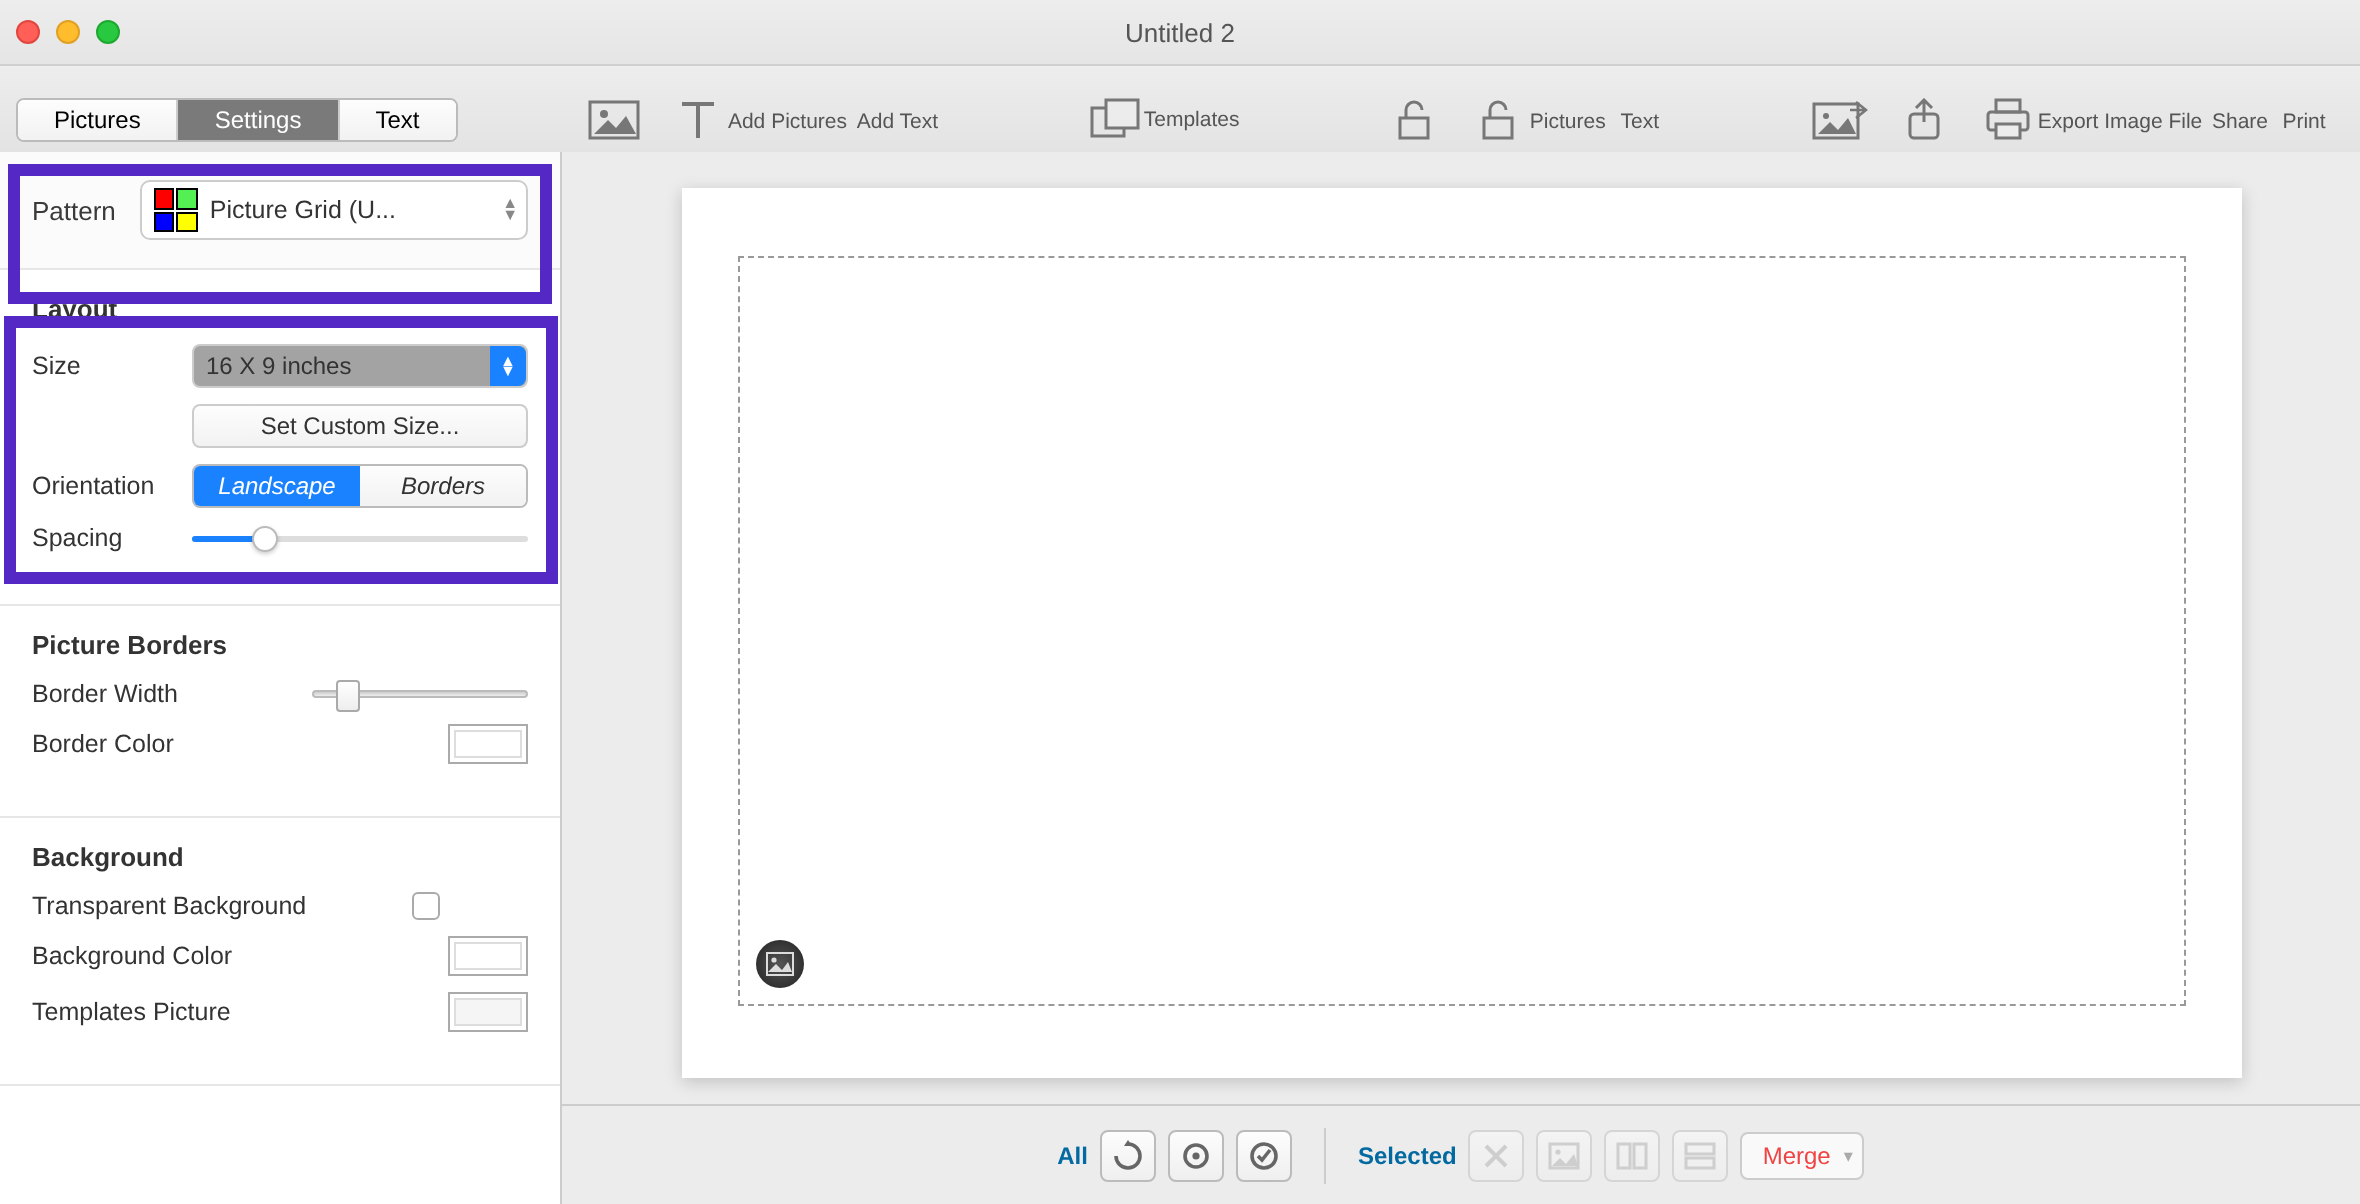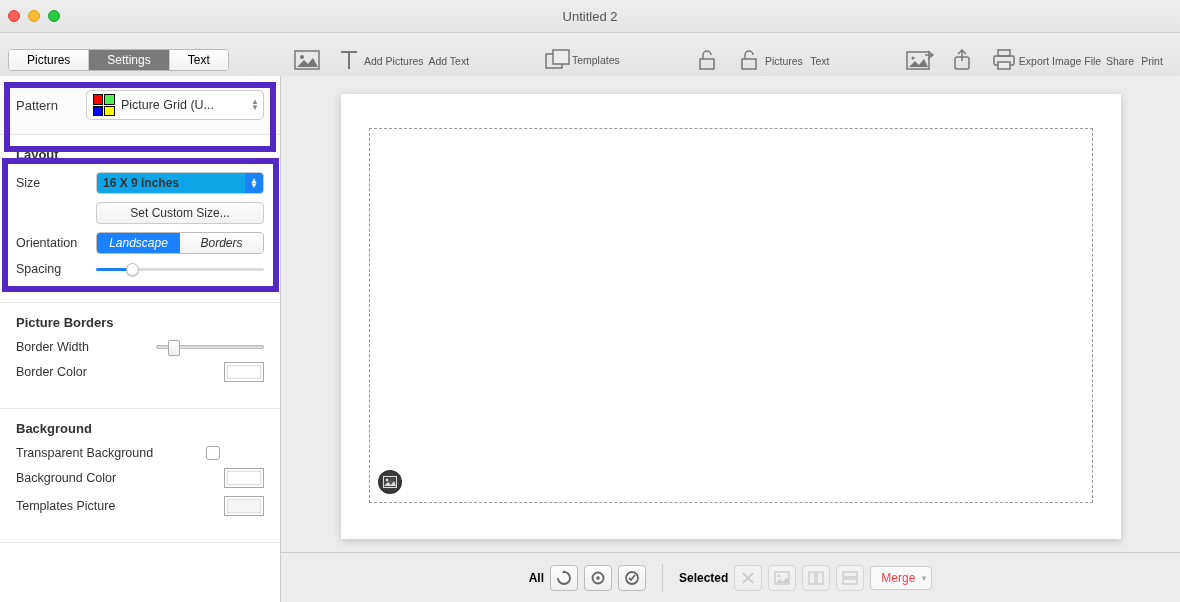--- a/index.html
+++ b/index.html
@@ -29,32 +29,32 @@
 
 .spacer { flex: 1; }
 
 
 .sidebar { position: absolute; left: 0; top: 76px; width: 281px; bottom: 0; background: #fff; border-right: 1px solid #ccc; overflow-y: auto; }
 .sidebar-scroll { padding-bottom: 20px; }
 
 .highlight-box1 { position: absolute; left: 4px; top: 82px; width: 272px; height: 70px; border: 6px solid #5428c4; z-index: 30; pointer-events:none; }
 .highlight-box2 { position: absolute; left: 2px; top: 158px; width: 277px; height: 134px; border: 6px solid #5428c4; z-index: 30; pointer-events:none; }
 
-.pattern-row { padding: 14px 16px; display: flex; align-items: center; gap: 28px; background: #fbfbfb; border-bottom: 1px solid #e6e6e6; }
+.pattern-row { padding: 14px 16px; display: flex; align-items: center; gap: 12px; background: #fbfbfb; border-bottom: 1px solid #e6e6e6; }
 .pattern-label { font-size: 13px; color: #3a3a3a; }
 .pattern-dd { flex: 1; height: 30px; border: 1px solid #ccc; border-radius: 5px; display: flex; align-items: center; padding: 0 6px; gap: 6px; background: #fff; font-size: 12.5px; color: #333; position:relative; }
 .pattern-icon { width: 22px; height: 22px; display:grid; grid-template-columns:1fr 1fr; grid-template-rows:1fr 1fr; gap:1px; }
 .pi-r{background:red;border:1px solid #000;} .pi-g{background:#52f052;border:1px solid #000;} .pi-b{background:blue;border:1px solid #000;} .pi-y{background:yellow;border:1px solid #000;}
 .dd-arrows { position:absolute; right:4px; color:#888; font-size:8px; display:flex; flex-direction:column; line-height:6px;}
 
 .section { padding: 12px 16px 18px; border-bottom: 1px solid #e6e6e6; }
 .section-title { font-size: 13px; font-weight: 600; color: #333; margin-bottom: 10px; }
 .form-row { display: flex; align-items: center; margin-bottom: 8px; font-size: 12.5px; color: #333; }
 .form-row .lbl { width: 80px; }
-.select { flex:1; height:22px; border:1px solid #ccc; border-radius:4px; background:#0ea5e9; font-size:12px; padding:0 6px; display:flex; align-items:center; position:relative;font-weight:bold;}
+.select { flex:1; height:22px; border:1px solid #ccc; border-radius:4px; background:#a3a3a3; font-size:12px; padding:0 6px; display:flex; align-items:center; position:relative;}
 .select .arrow{ position:absolute; right:0; top:0; bottom:0; width:18px; background:#1a82ff; border-radius:0 4px 4px 0; display:flex; align-items:center; justify-content:center; color:#fff; font-size:8px; flex-direction:column; line-height:5px;}
 .btn { flex:1; height:22px; border:1px solid #ccc; border-radius:4px; background:linear-gradient(#fdfdfd,#f2f2f2); font-size:12px; display:flex; align-items:center; justify-content:center; cursor:pointer;}
 .seg2 { display:flex; border:1px solid #bbb; border-radius:4px; overflow:hidden; flex:1; height:22px;font-style:italic;}
 .seg2 .s{ flex:1; display:flex; align-items:center; justify-content:center; font-size:12px; background:linear-gradient(#fdfdfd,#f2f2f2); cursor:pointer;}
 .seg2 .s.active{ background:#1a82ff; color:#fff;}
 .slider-box{flex:1; display:flex; align-items:center; gap:4px;}
 .slider-box .sq{width:14px;height:14px;border:1.5px solid #555;border-radius:2px;}
 .slider-box .sq.big{width:18px;height:18px;border-radius:4px;}
 .slider{ flex:1; height:3px; background:#ddd; border-radius:2px; position:relative;}
 .slider .fill{position:absolute;left:0;top:0;bottom:0;background:#1a82ff;border-radius:2px;}
@@ -66,21 +66,21 @@
 
 
 .canvas-area { position:absolute; left:281px; right:0; top:76px; bottom:50px; background:#ececec; display:flex; align-items:flex-start; justify-content:center; padding:18px 40px;}
 .page { width:780px; height:445px; background:#fff; box-shadow:0 2px 8px rgba(0,0,0,0.18); position:relative;}
 .drop-zone { position:absolute; left:28px; right:28px; top:34px; bottom:36px; border:1px dashed #999;}
 .dz-icon{ position:absolute; left:8px; bottom:8px; width:24px; height:24px; background:radial-gradient(#555,#222); border-radius:50%; display:flex; align-items:center; justify-content:center; color:#ddd;}
 
 
 .bottom-bar{ position:absolute; left:281px; right:0; bottom:0; height:50px; background:#ececec; border-top:1px solid #ccc; display:flex; align-items:center; padding:0 20px; gap:16px;}
 .bgrp{display:flex; align-items:center; gap:6px;}
-.blbl{font-size:12px; color:#000000; font-weight:600;}
+.blbl{font-size:12px; color:#0369a1; font-weight:600;}
 .icon-btn{ width:28px; height:26px; border:1px solid #bbb; border-radius:4px; background:linear-gradient(#fdfdfd,#efefef); display:flex; align-items:center; justify-content:center; color:#666;}
 .icon-btn.disabled{ opacity:0.45; color:#aaa;}
 .merge-dd{ height:24px; border:1px solid #ccc; border-radius:4px; padding:0 16px 0 10px; font-size:12px; color:#ef4444; display:flex; align-items:center; background:#f9f9f9; position:relative;}
 .merge-dd::after{content:"▾"; position:absolute; right:5px; color:#aaa; font-size:9px;}
 .vdiv{width:1px; height:28px; background:#ccc;}
 
 .sidebar::-webkit-scrollbar{width:10px;}
 .sidebar::-webkit-scrollbar-thumb{background:#ccc;border-radius:5px;}
 
 svg{display:block;}

